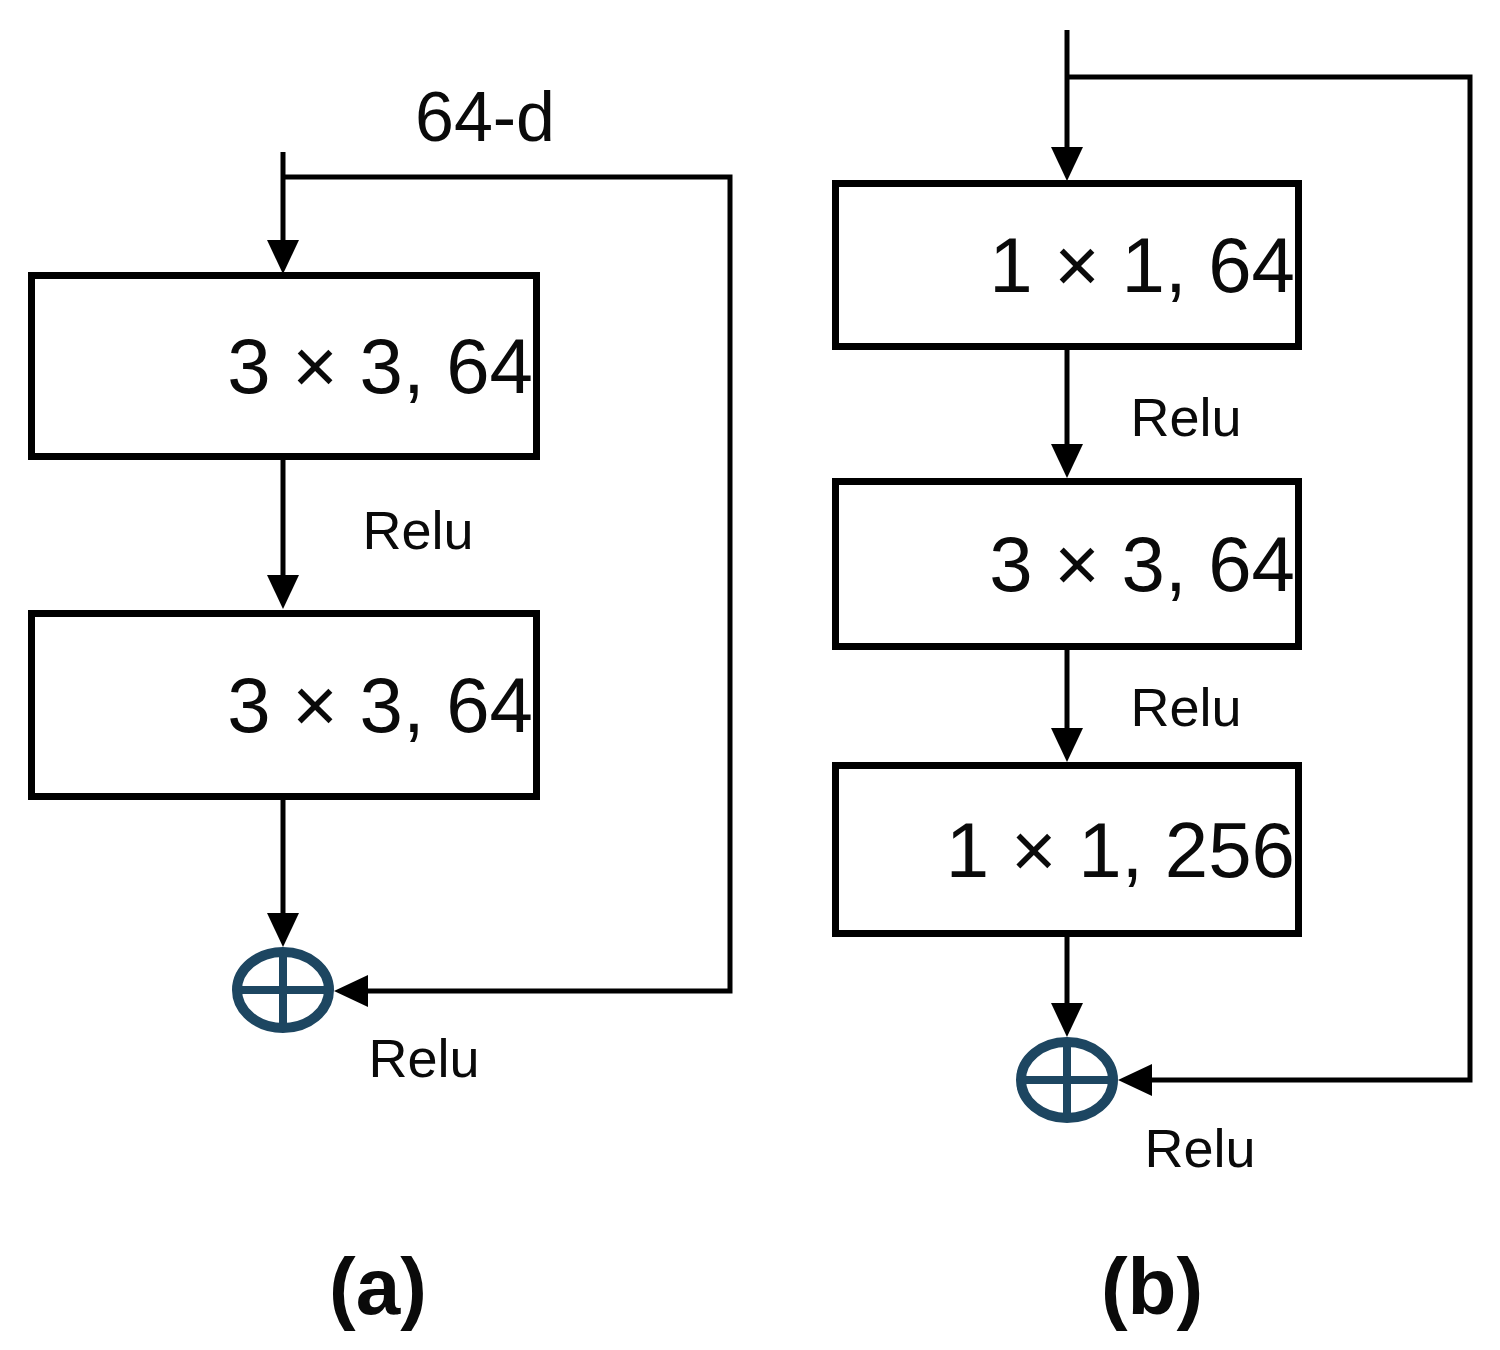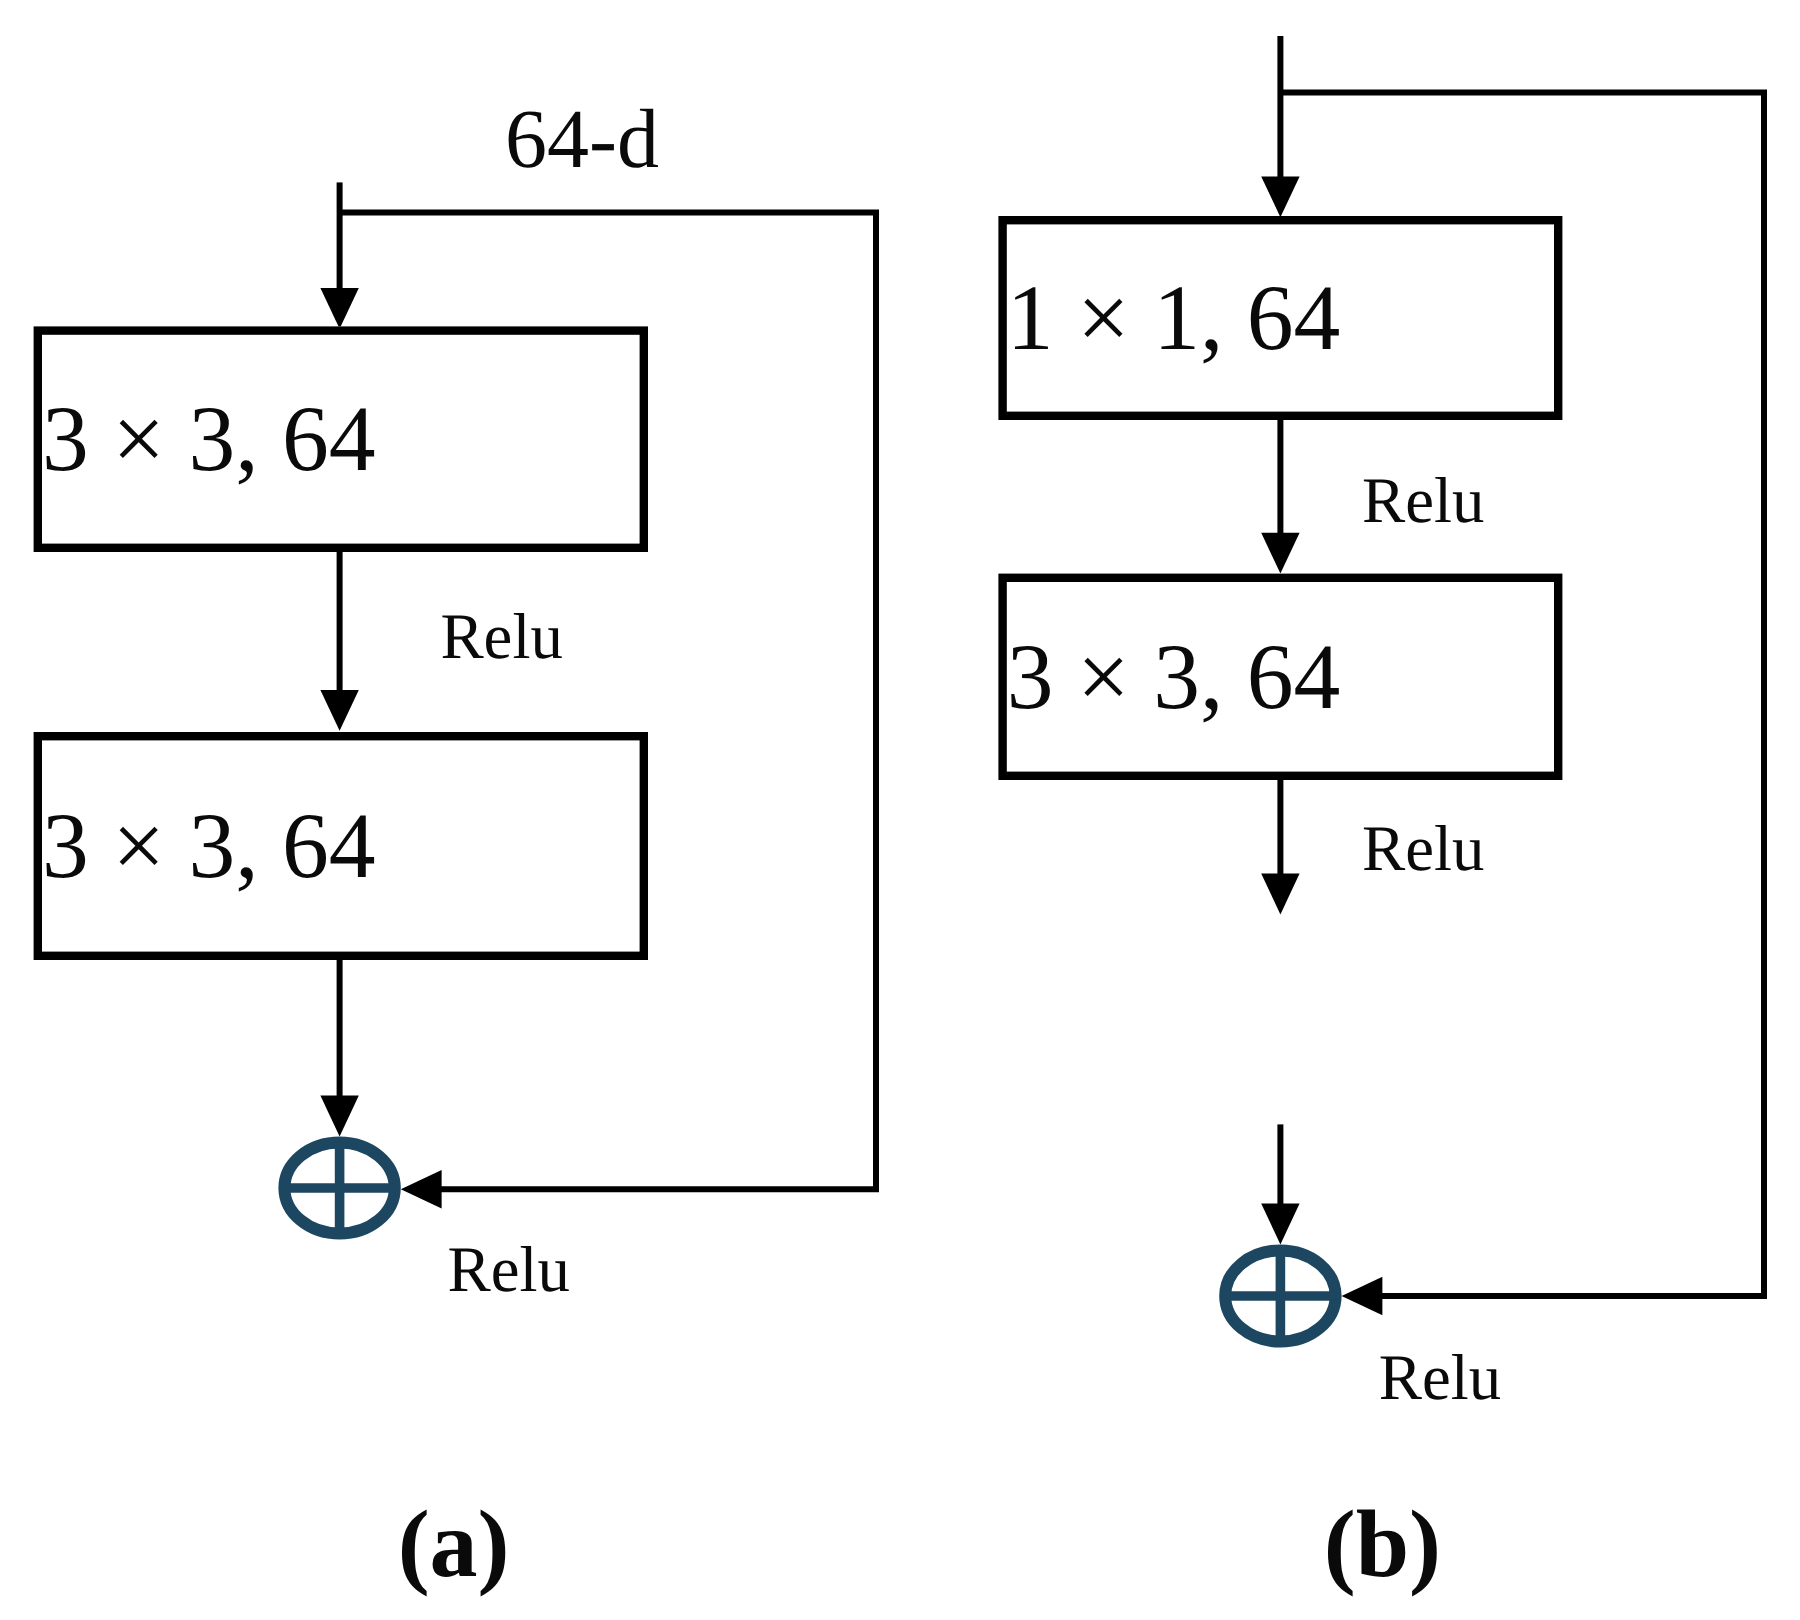--- a/index.html
+++ b/index.html
@@ -1,37 +1,37 @@
 <!DOCTYPE html>
 <html><head>
 <meta charset="utf-8">
 <style>
   html, body { margin: 0; padding: 0; background: #ffffff; }
   .canvas {
     position: relative;
     width: 1500px;
     height: 1350px;
     background: #ffffff;
-    font-family: Liberation Serif, serif;
+    font-family: Liberation Sans, sans-serif;
     color: #0a0a0a;
     overflow: hidden;
   }
   .svg-layer {
     position: absolute;
     left: 0; top: 0;
     width: 1500px; height: 1350px;
   }
   .conv-box {
     position: absolute;
     box-sizing: border-box;
     border: 7px solid #000000;
     background: #ffffff;
     display: flex;
     align-items: center;
-    justify-content: flex-start;
+    justify-content: flex-end;
   }
   .conv-box span {
     font-size: 78px;
     line-height: 1;
     white-space: nowrap;
     color: #0a0a0a;
   }
   .lbl {
     position: absolute;
     transform: translate(-50%, -50%);
@@ -104,18 +104,21 @@
   </div>
 
   <div class="lbl lbl-relu" style="left:1186px; top:417px;">Relu</div>
 
   <div class="conv-box" style="left:832px; top:478px; width:470px; height:172px;">
     <span>3 × 3, 64</span>
   </div>
 
   <div class="lbl lbl-relu" style="left:1186px; top:707px;">Relu</div>
 
+  <div class="conv-box" style="left:832px; top:762px; width:470px; height:175px;">
+    <span>1 × 1, 256</span>
+  </div>
 
   <div class="lbl lbl-relu" style="left:1200px; top:1148px;">Relu</div>
 
   <div class="lbl caption" style="left:1152px; top:1287px;">(b)</div>
 
 </div>
 
 </body></html>

